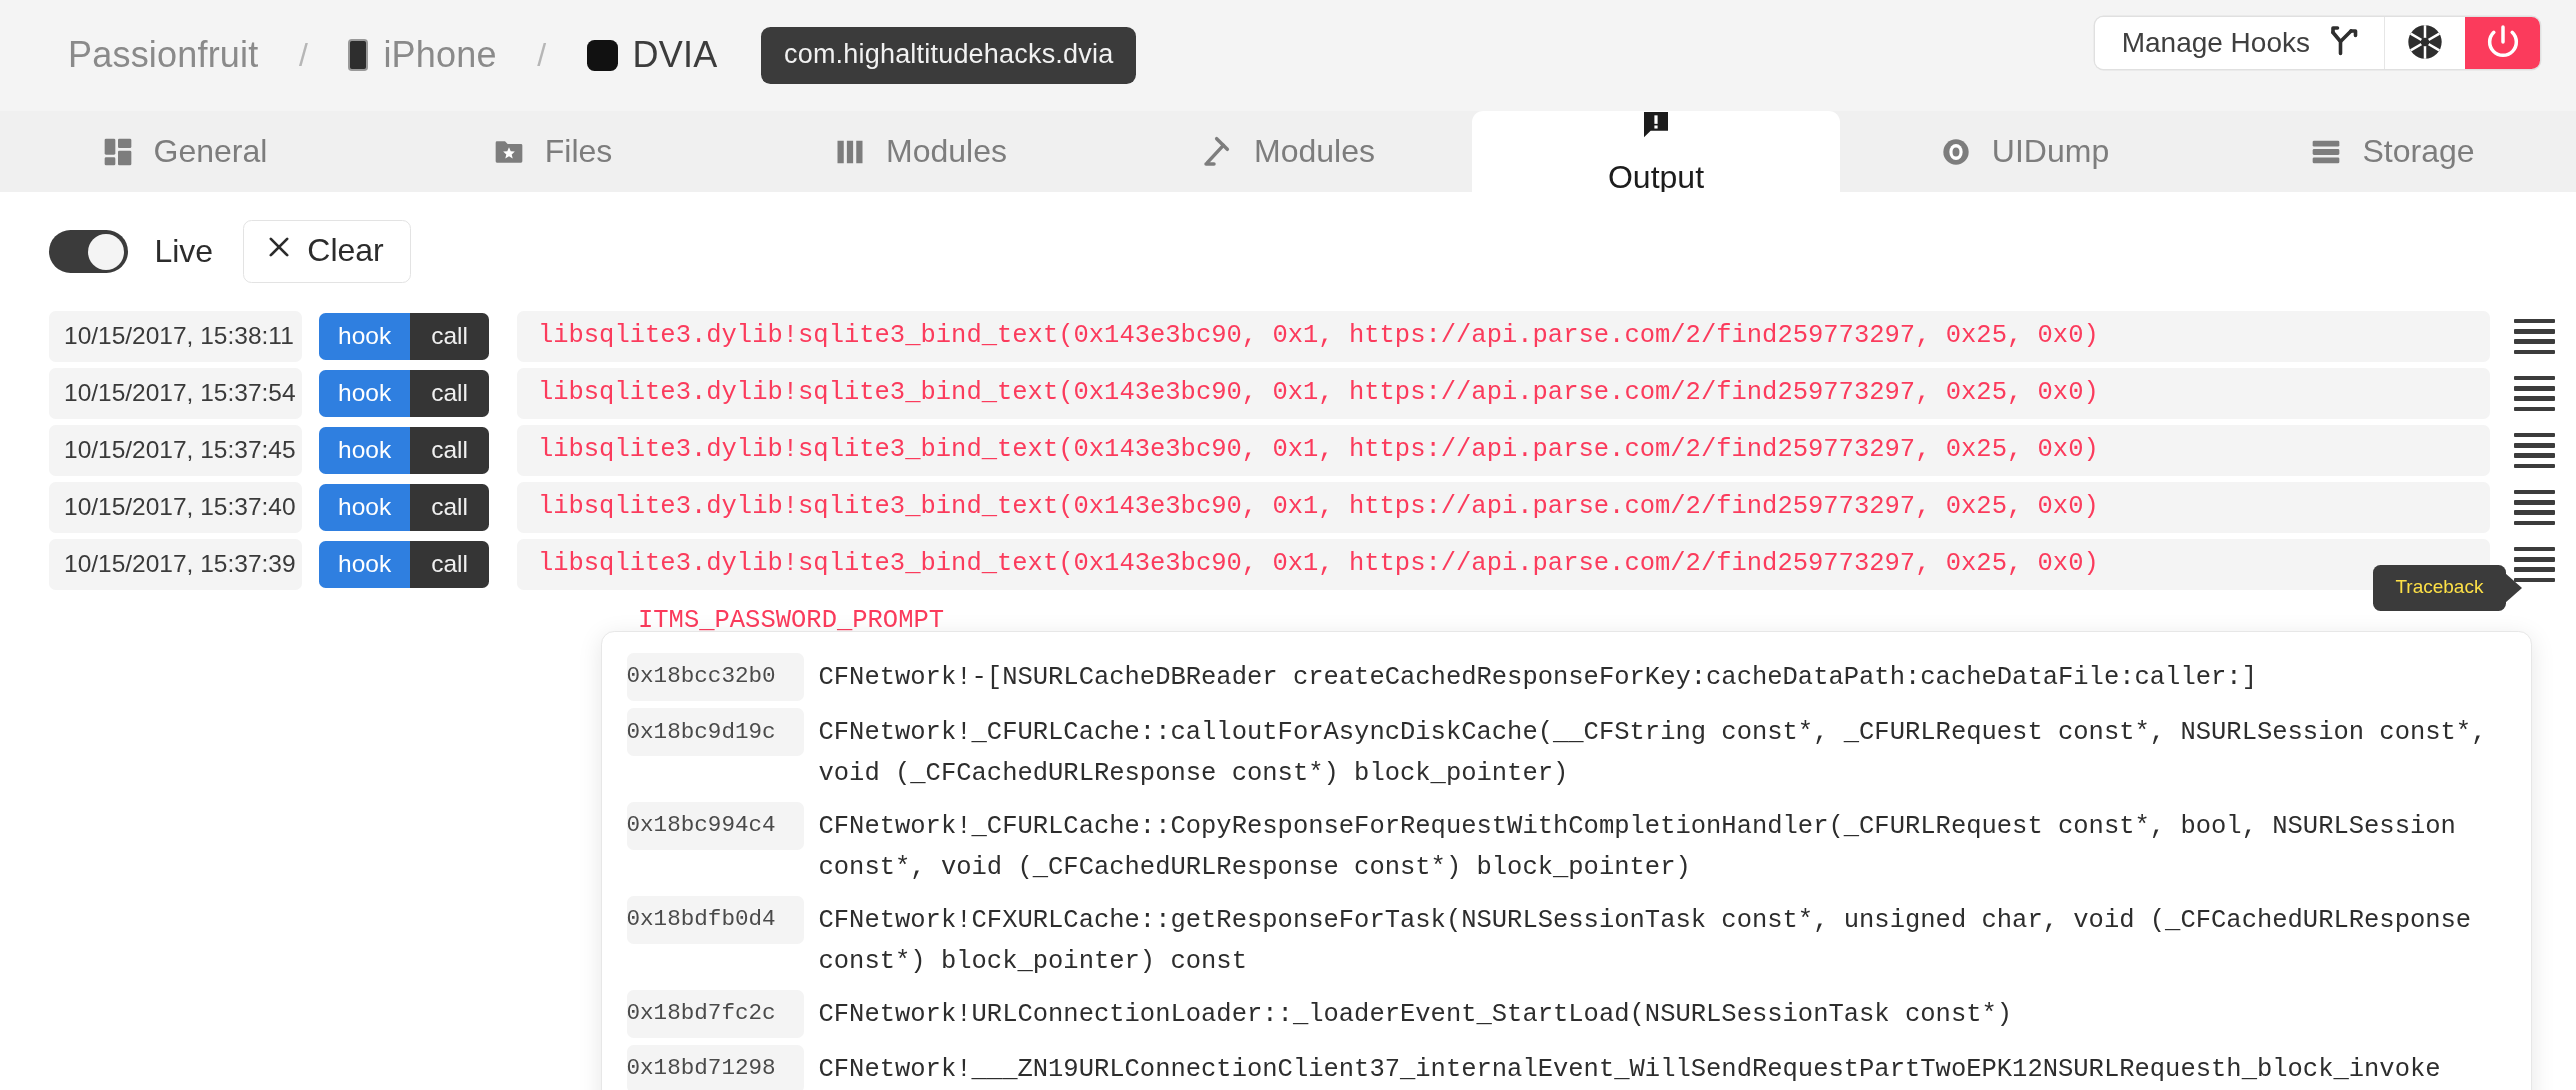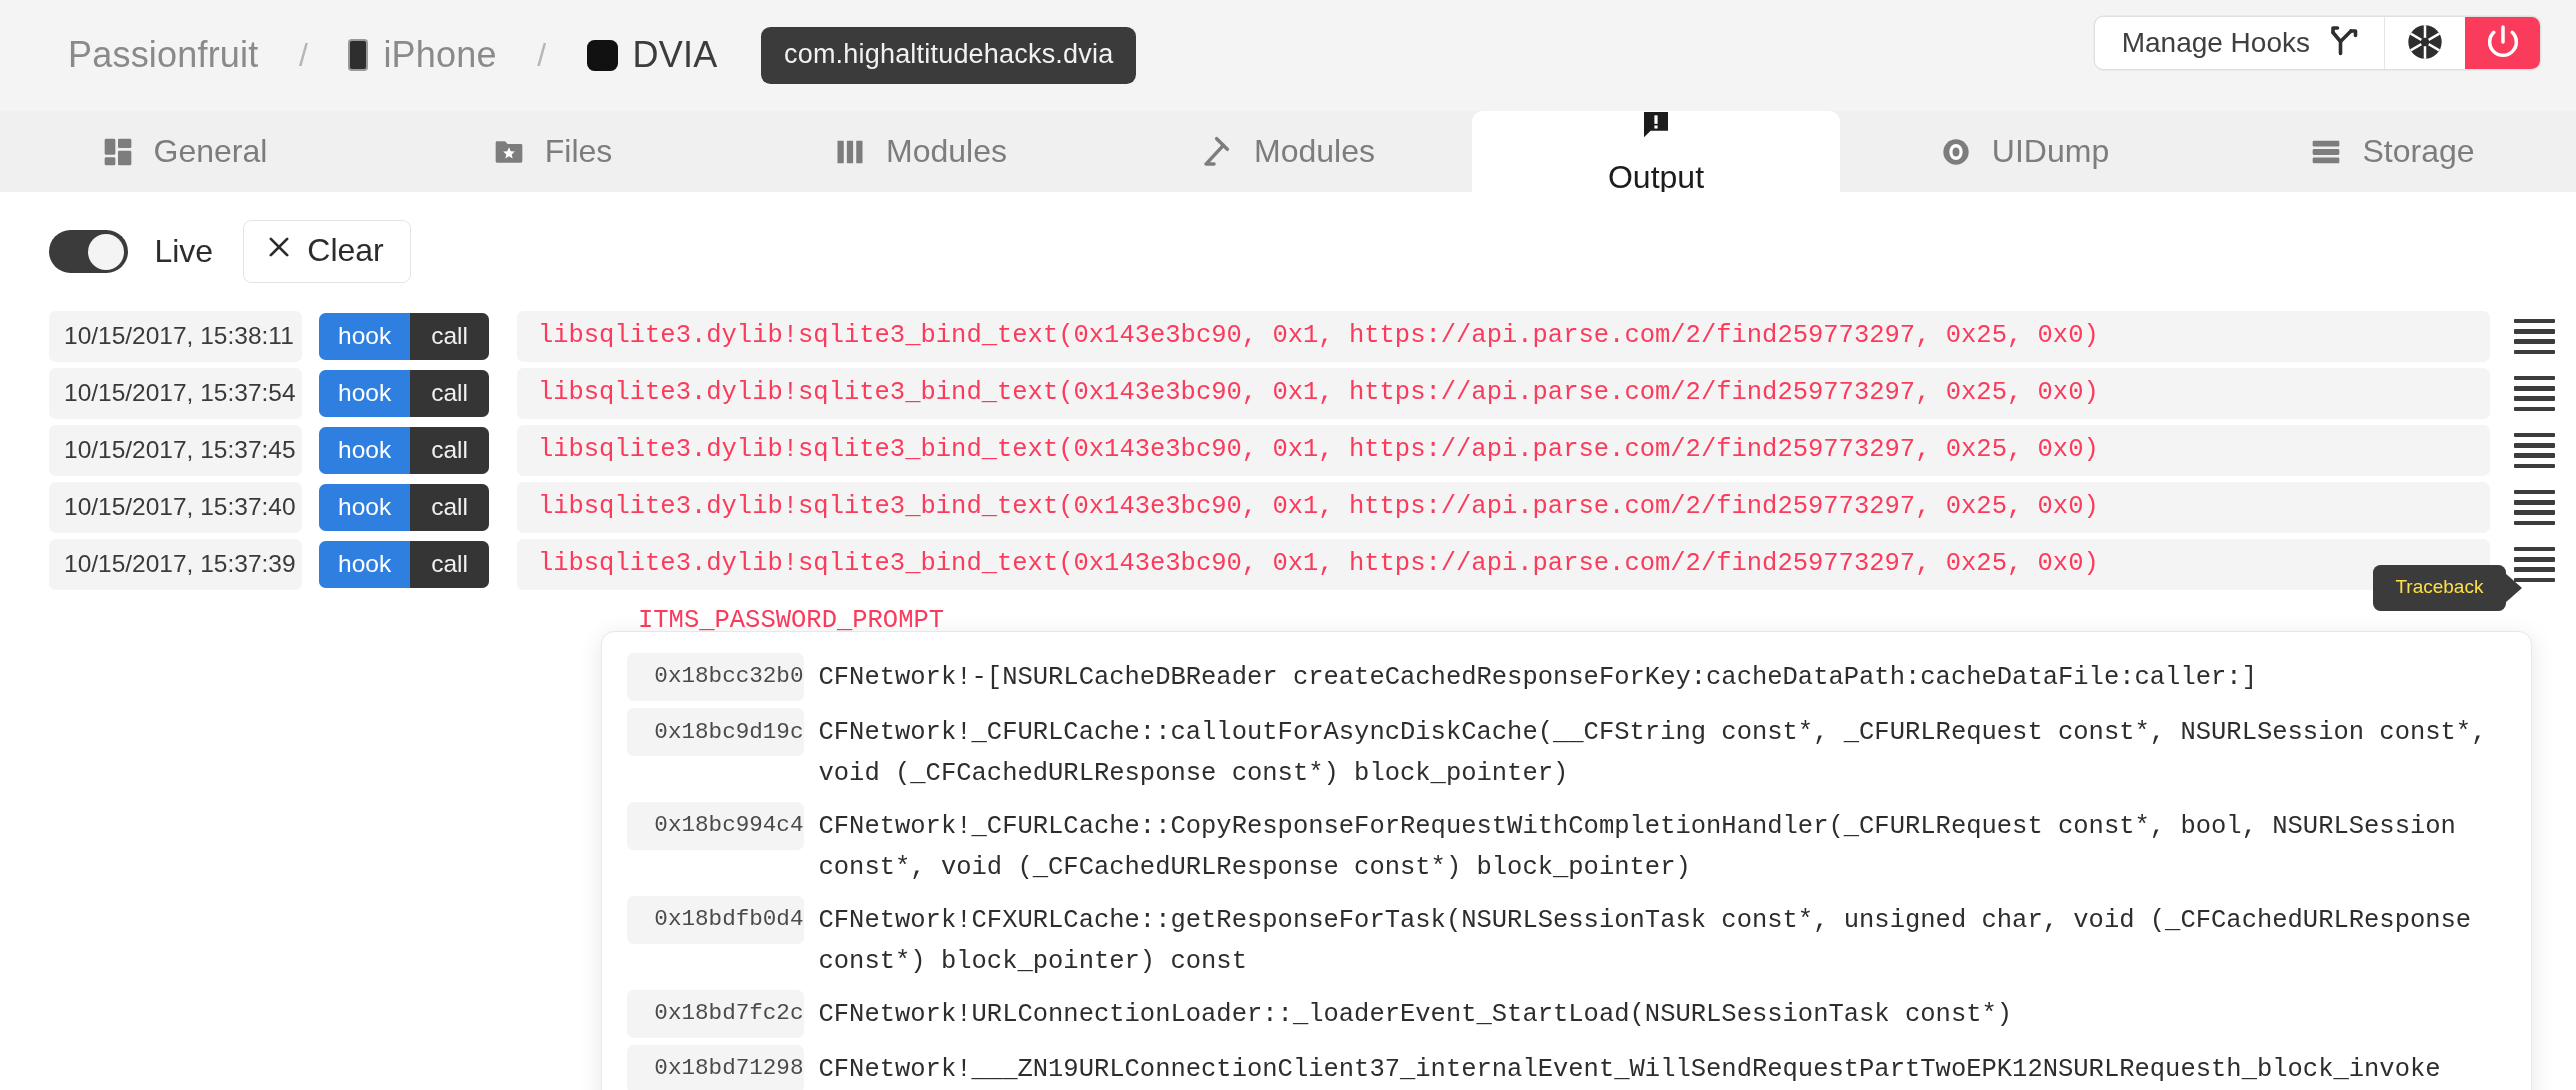--- a/index.html
+++ b/index.html
@@ -241,21 +241,21 @@
     margin-bottom: 7.5px;
   }
   .addr {
     flex: none;
     width: 177px;
     background: #f4f4f4;
     border-radius: 6.6px;
     font-family: "Liberation Mono", "DejaVu Sans Mono", monospace;
     font-size: 22.6px;
     color: #4a4a4a;
-    text-align: right;
+    text-align: left;
     padding: 10.4px 0 11.3px;
     margin-right: 15px;
   }
   .sym {
     font-family: "Liberation Mono", "DejaVu Sans Mono", monospace;
     font-size: 25.5px;
     color: #2d2d2d;
     line-height: 1.62;
     padding-top: 3.8px;
     white-space: pre-wrap;

